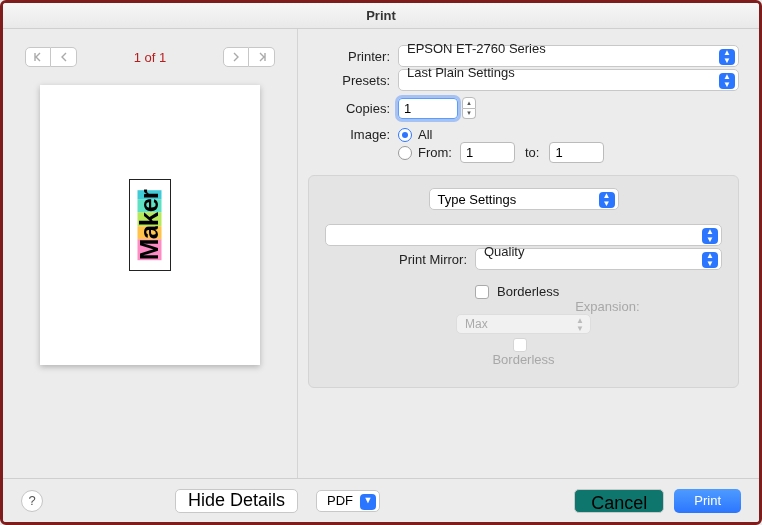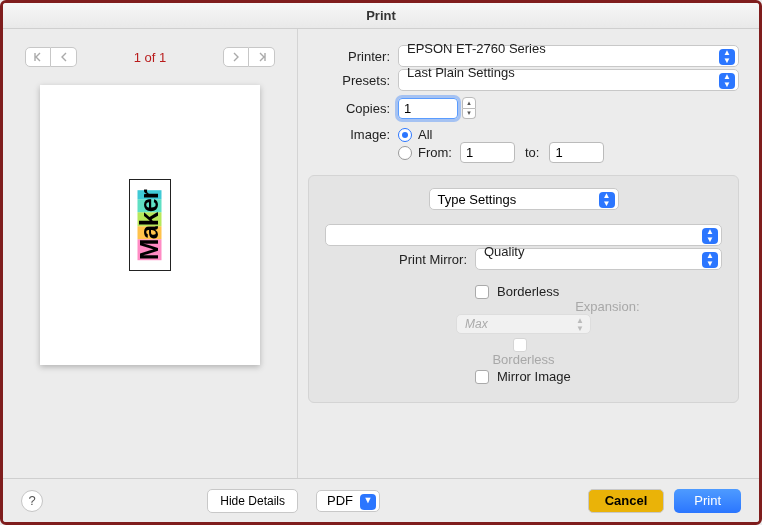--- a/index.html
+++ b/index.html
@@ -39,26 +39,26 @@
   .stepper div:last-child{border-radius:0 0 4px 4px; border-top:none;}
   .radio { appearance:none; width:14px; height:14px; border:1px solid #999; border-radius:50%; margin-right:6px; position:relative; background:#fff;}
   .radio.checked { border-color:#2b76ff;}
   .radio.checked::after{content:''; position:absolute; inset:3px; background:#2b76ff; border-radius:50%;}
   .checkbox { appearance:none; width:14px; height:14px; border:1px solid #aaa; border-radius:3px; background:#fff; margin-right:8px;}
   
   .settings-panel { background:#e4e4e4; border:1px solid #d4d4d4; border-radius:6px; padding: 12px 16px 18px 16px; margin-top:12px;}
   .mini-select { width:190px; height:22px; background:#fff; border:1px solid #c8c8c8; border-radius:5px; position:relative; display:flex; align-items:center; padding:0 24px 0 8px; font-size:13px; margin:0 auto 14px auto;}
   .settings-panel .form-row label.lbl { width: 150px;}
   .disabled { color:#a8a8a8;flex-direction:column;}
-  .exp-select { width:135px; height:20px; background:#f1f1f1; border:1px solid #ddd; border-radius:5px; display:flex; align-items:center; padding:0 22px 0 8px; font-size:12px; color:#aaa; position:relative;font-style:italic;}
+  .exp-select { width:135px; height:20px; background:#f1f1f1; border:1px solid #ddd; border-radius:5px; display:flex; align-items:center; padding:0 22px 0 8px; font-size:12px; color:#aaa; position:relative;}
   
   .help-btn { width:22px; height:22px; border:1px solid #c5c5c5; background:#fff; border-radius:50%; color:#555; font-size:13px; display:flex; align-items:center; justify-content:center; margin-right:auto;}
-  .link-btn { font-size:12px; border:1px solid #c8c8c8; background:#fff; border-radius:5px; padding:3px 12px; height:24px; display:flex; align-items:center;}
+  .link-btn { font-size:18px; border:1px solid #c8c8c8; background:#fff; border-radius:5px; padding:3px 12px; height:24px; display:flex; align-items:center;}
   .pdf-btn { position:relative; font-size:13px; border:1px solid #c8c8c8; background:#fff; border-radius:5px; height:22px; padding:0 26px 0 10px; display:flex; align-items:center;}
-  .std-btn { font-size:13px; border:1px solid #c8c8c8; background:#eab308; border-radius:5px; padding:3px 16px; height:24px;font-weight:bold;}
+  .std-btn { font-size:18px; border:1px solid #c8c8c8; background:#0f766e; border-radius:5px; padding:3px 16px; height:24px;}
   .primary-btn { font-size:13px; border:none; background:linear-gradient(#4e9bff,#2b76ff); color:#fff; border-radius:5px; padding:3px 20px; height:24px;}
   .footer-right { margin-left:auto; display:flex; gap:10px; align-items:center;}
   .hide-details { margin-left:auto;}
   .left-footer { width:295px; display:flex; align-items:center; padding-right:18px;}
 </style>
 </head>
 <body>
 
 <div class="window">
   <div class="titlebar">Print</div>
@@ -174,25 +174,20 @@
           <div class="exp-select">
             <span>Max</span>
             <span style="position:absolute;right:6px;top:2px;font-size:8px;color:#bbb;line-height:8px">▲<br>▼</span>
           </div>
         </div>
         <div class="form-row disabled" style="margin-top:4px">
           <label class="lbl"></label>
           <span class="checkbox" style="border-color:#d5d5d5"></span>
           <span>Borderless</span>
         </div>
-        <div class="form-row" style="margin-bottom:0">
-          <label class="lbl"></label>
-          <span class="checkbox"></span>
-          <span>Mirror Image</span>
-        </div>
       </div>
     </div>
   </div>
 
   <div class="footer">
     <div class="left-footer">
       <div class="help-btn">?</div>
       <div class="link-btn hide-details">Hide Details</div>
     </div>
     <div class="pdf-btn">

